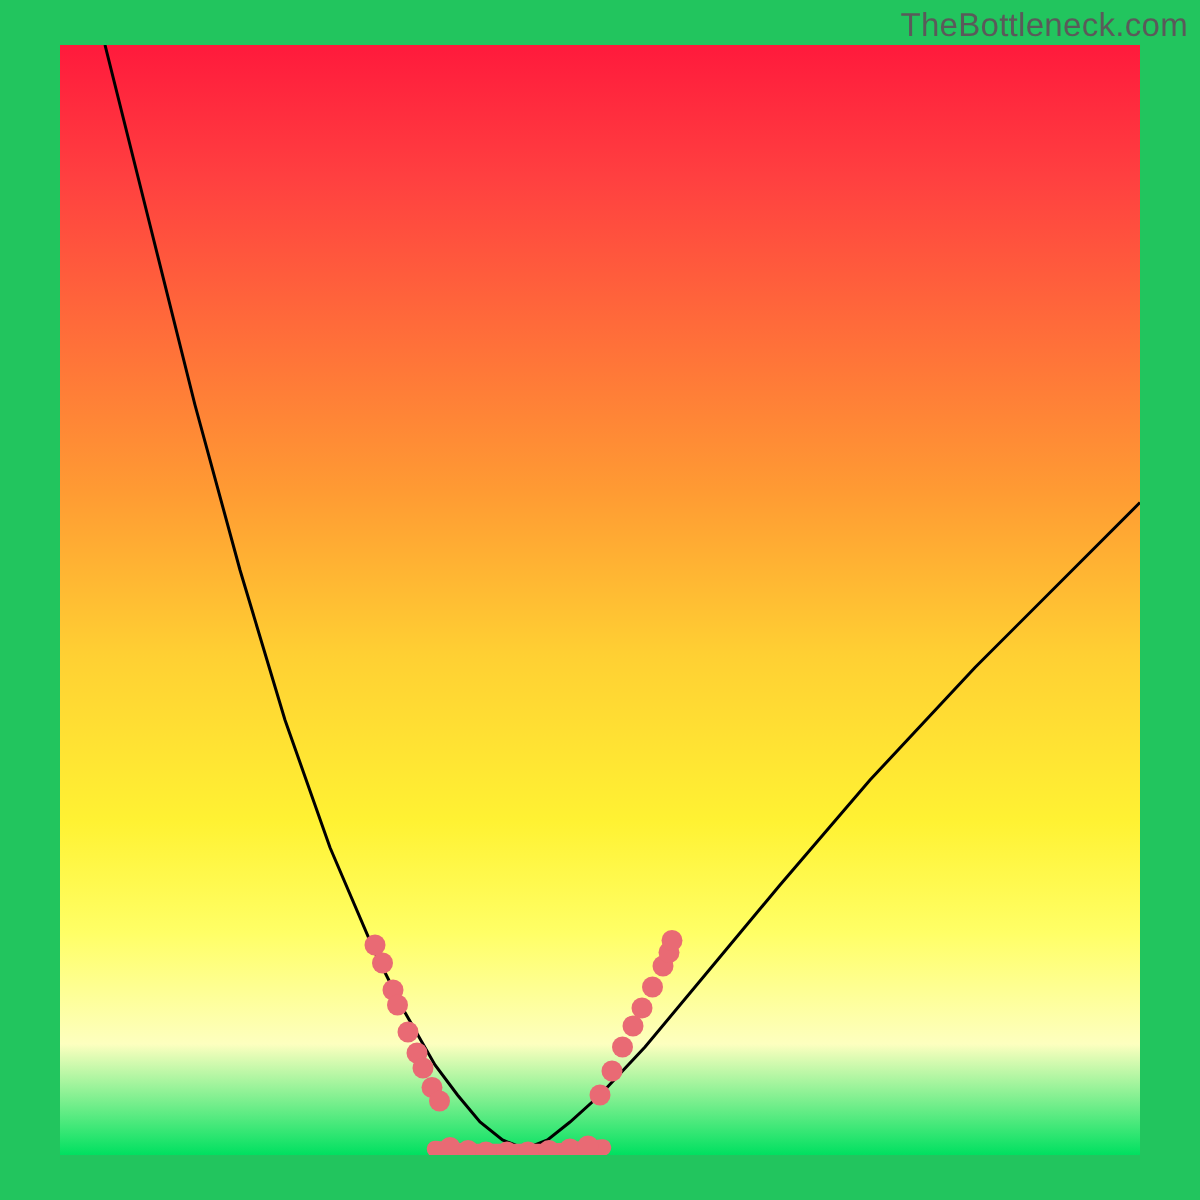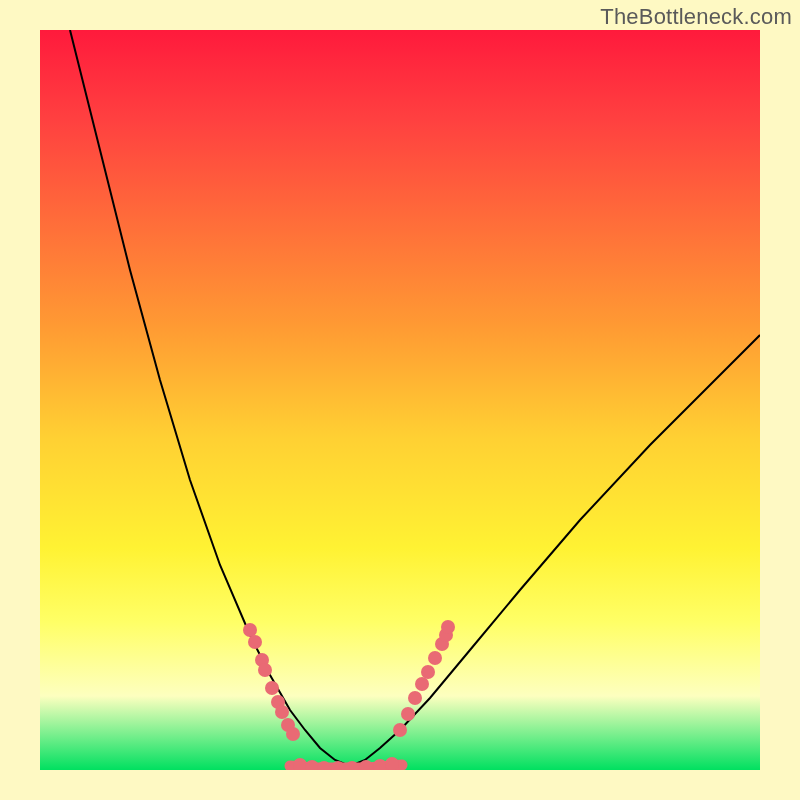--- a/index.html
+++ b/index.html
@@ -8,21 +8,21 @@
     background: #000;
     width: 800px;
     height: 800px;
     overflow: hidden;
     font-family: Arial, sans-serif;
   }
   .frame {
     position: relative;
     width: 800px;
     height: 800px;
-    background: #fef9c3;
+    background: #22c55e;
   }
   .plot-area {
     position: absolute;
     left: 40px;
     top: 30px;
     width: 720px;
     height: 740px;
     background: linear-gradient(to bottom,
       #ff1a3c 0%,
       #ff4040 12%,

